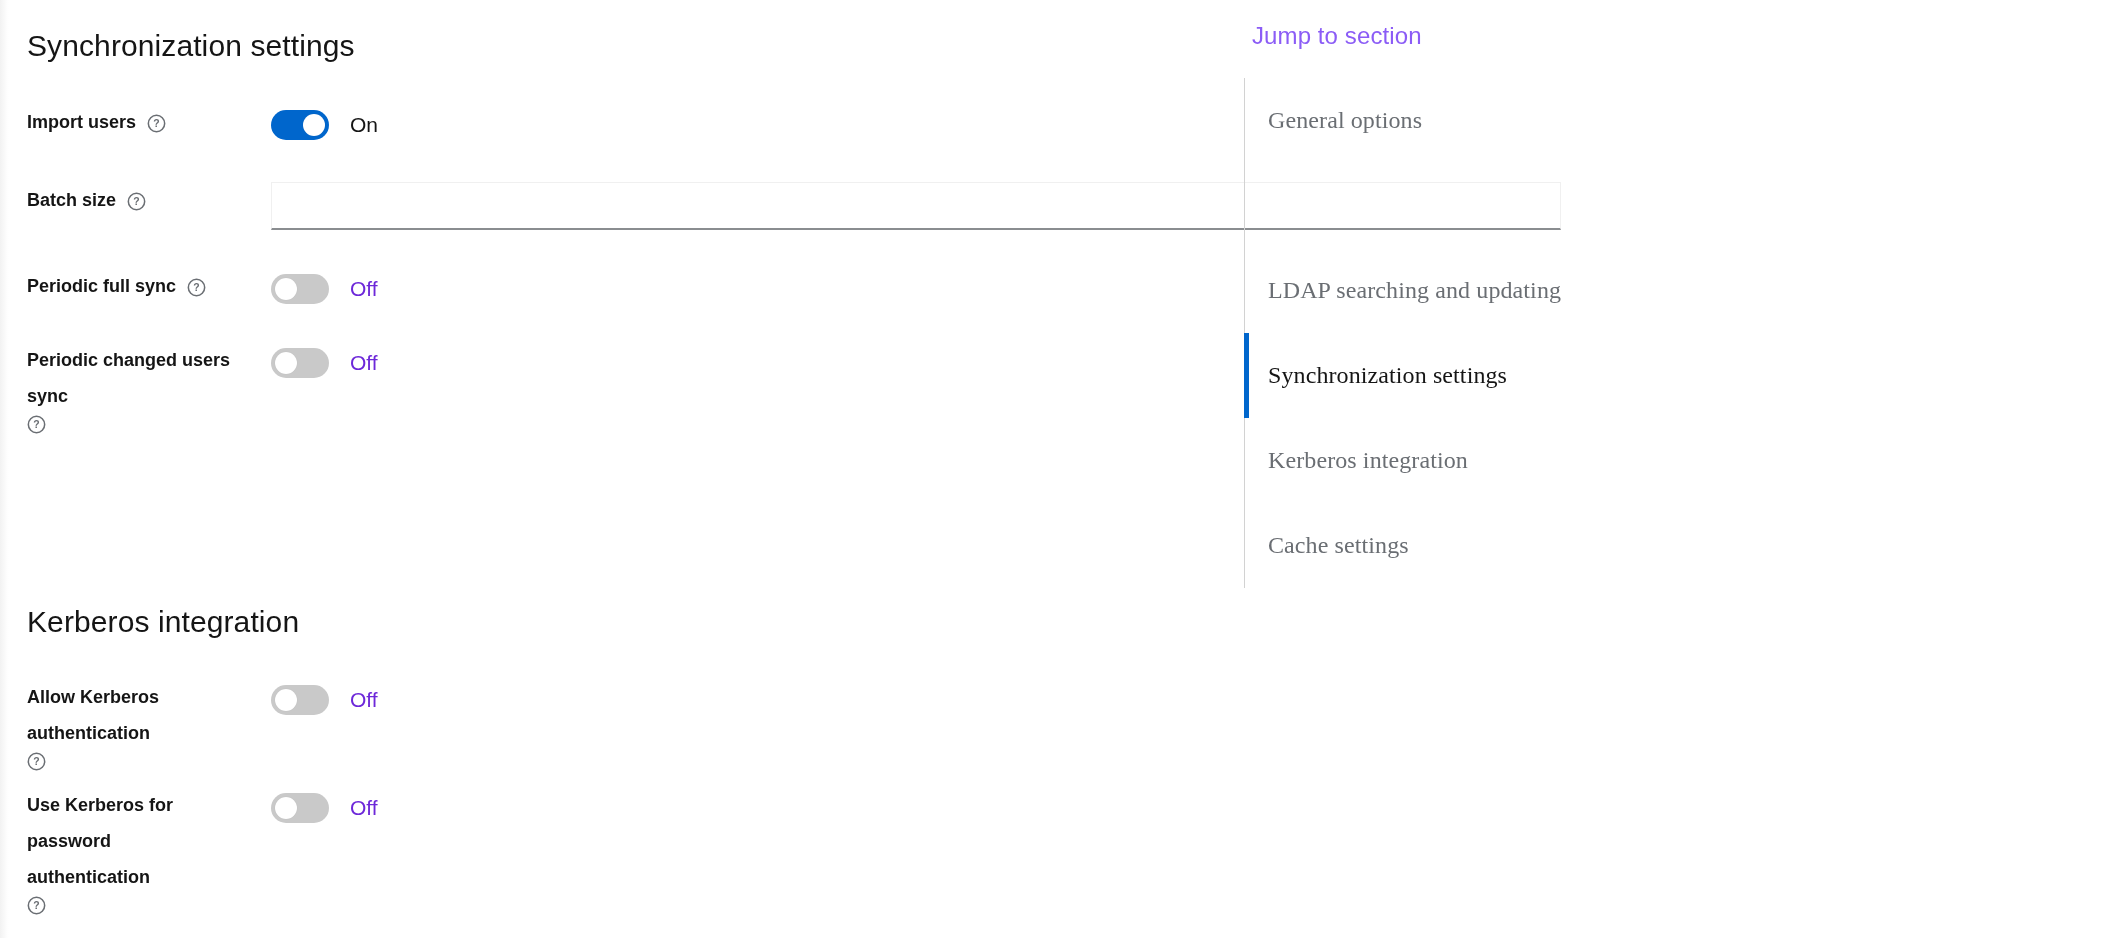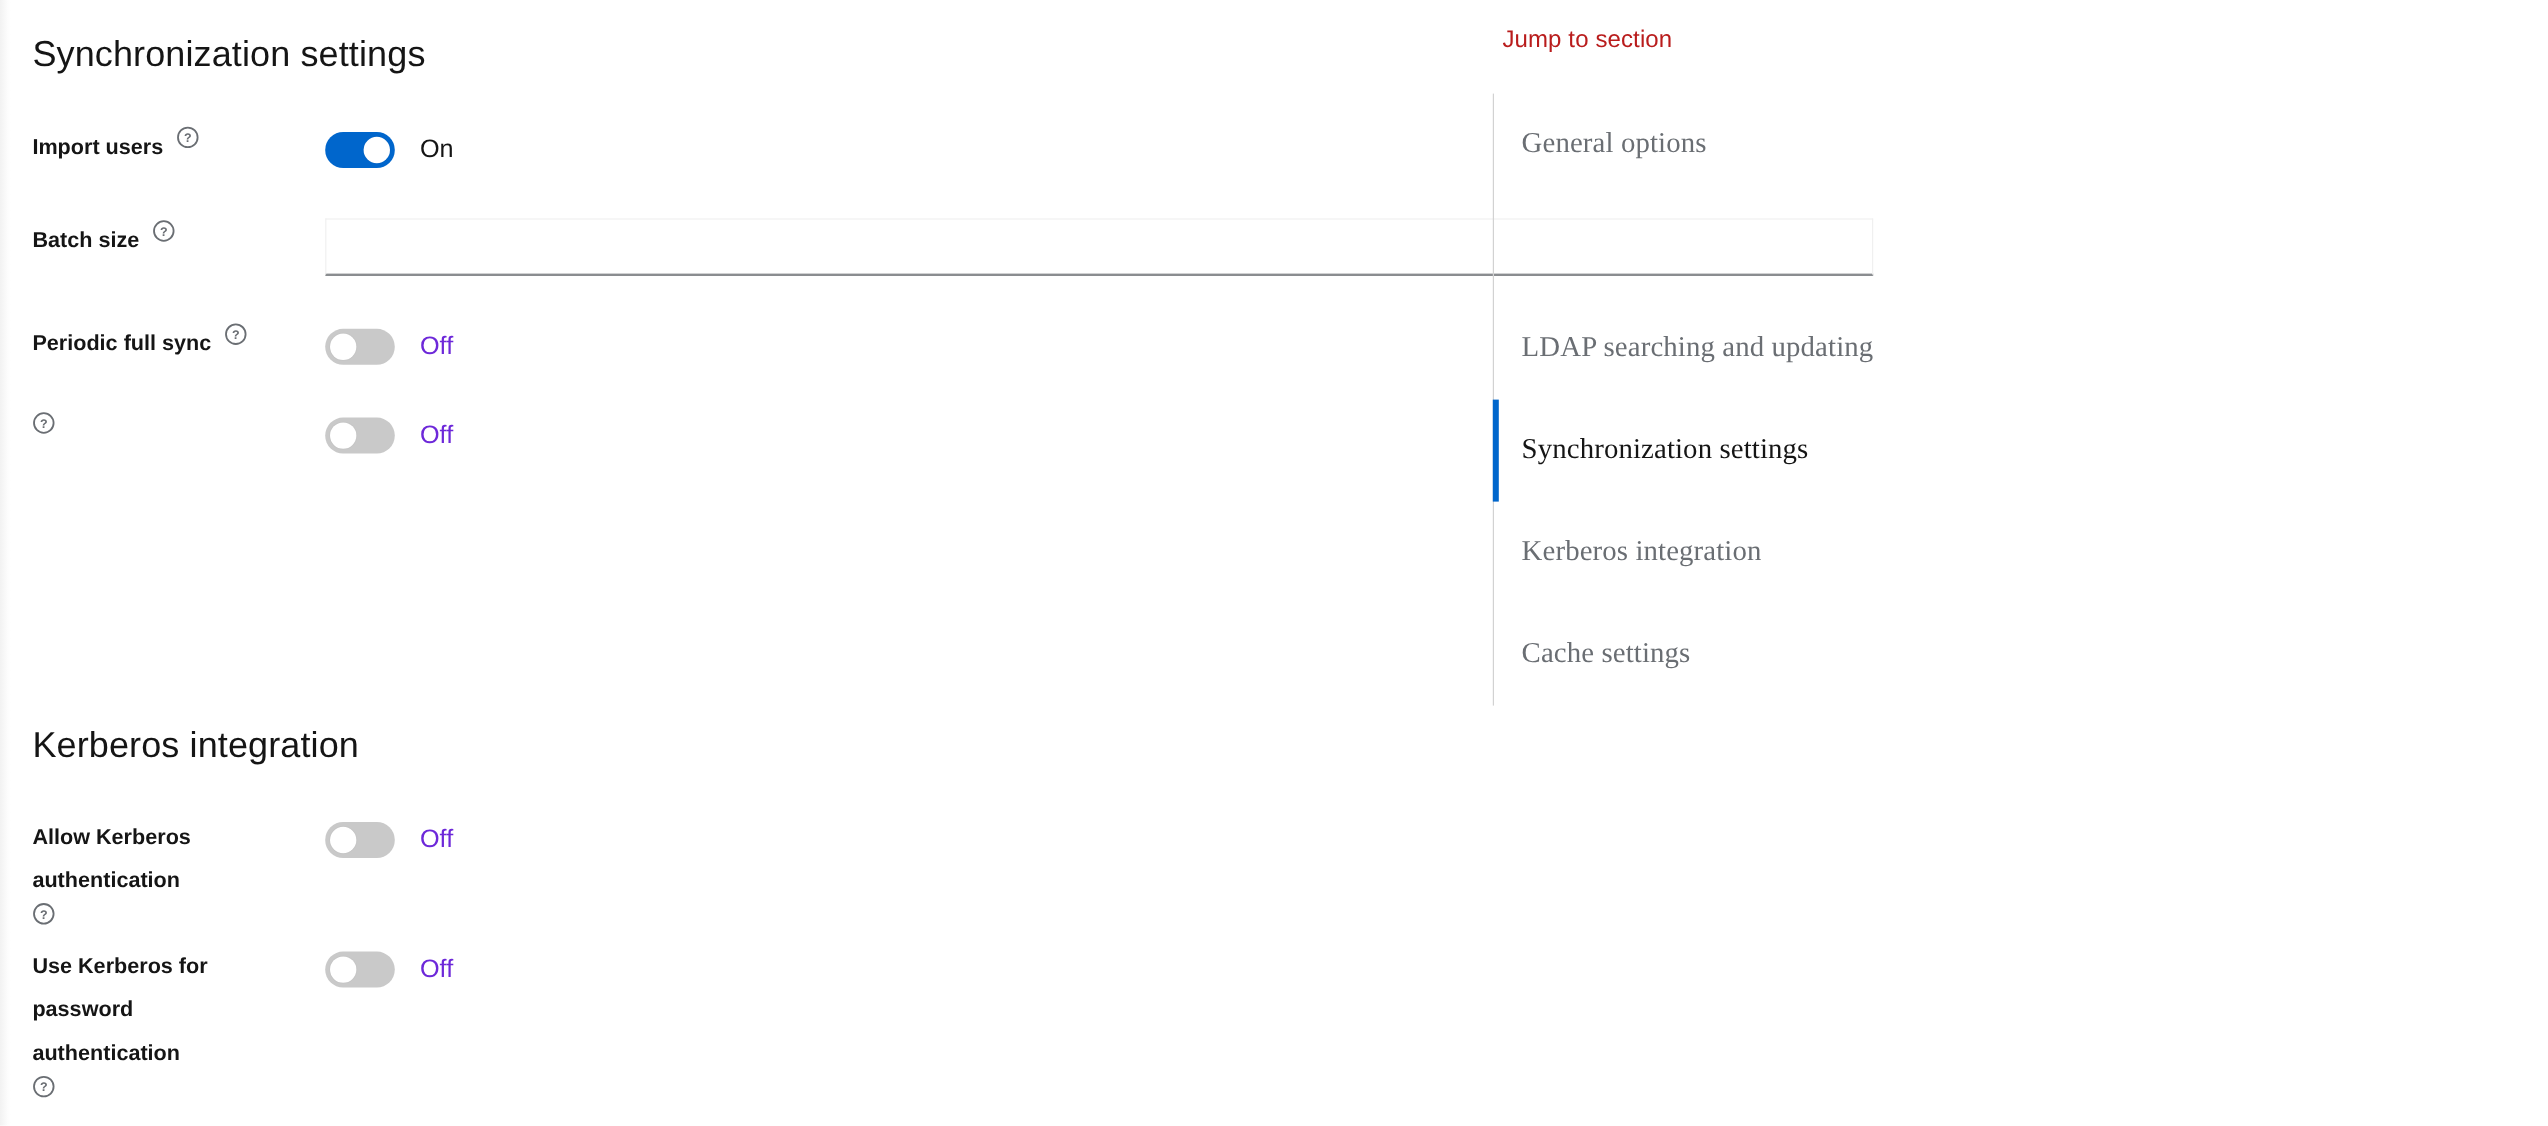--- a/index.html
+++ b/index.html
@@ -64,20 +64,21 @@
   .field-label {
     width: 244px;
     box-sizing: border-box;
     padding-right: 14px;
     font-size: 18px;
     font-weight: 700;
     line-height: 36px;
     color: #151515;
     display: flex;
     flex-wrap: wrap;
+    align-items: center;
     gap: 0 11px;
   }
   .field-label .txt { white-space: normal; }
 
   .help-icon {
     display: inline-flex;
     align-items: center;
     justify-content: center;
     width: 19px;
     height: 19px;
@@ -152,23 +153,23 @@
   
   .jumpnav {
     position: relative;
     width: 483px;
     flex: none;
   }
   .jumpnav-title {
     position: absolute;
     left: 8px;
     top: 22px;
-    font-size: 20px;
+    font-size: 24px;
     font-weight: 400;
-    color: #b91c1c;
+    color: #8b5cf6;
     letter-spacing: .1px;
     white-space: nowrap;
   }
   .jumpnav-list {
     position: absolute;
     left: 0;
     top: 78px;
     width: 483px;
     list-style: none;
     margin: 0;
@@ -261,20 +262,21 @@
       <div class="field-control">
         <button class="switch" aria-label="Periodic full sync toggle">
           <span class="knob"></span>
         </button>
         <span class="switch-state off">Off</span>
       </div>
     </div>
 
     <div class="field" style="top:342px;">
       <div class="field-label" style="line-height:36px;">
+        <span class="txt">Periodic changed users sync</span>
         <span class="help-icon" title="help">
           <svg width="19" height="19" viewBox="0 0 20 20" aria-hidden="true">
             <circle cx="10" cy="10" r="8.6" fill="none" stroke="#6a6e73" stroke-width="1.6"></circle>
             <text x="10" y="14.2" text-anchor="middle" font-family="Liberation Sans, sans-serif" font-size="11" font-weight="700" fill="#6a6e73">?</text>
           </svg>
         </span>
       </div>
       <div class="field-control">
         <button class="switch" aria-label="Periodic changed users sync toggle">
           <span class="knob"></span>

